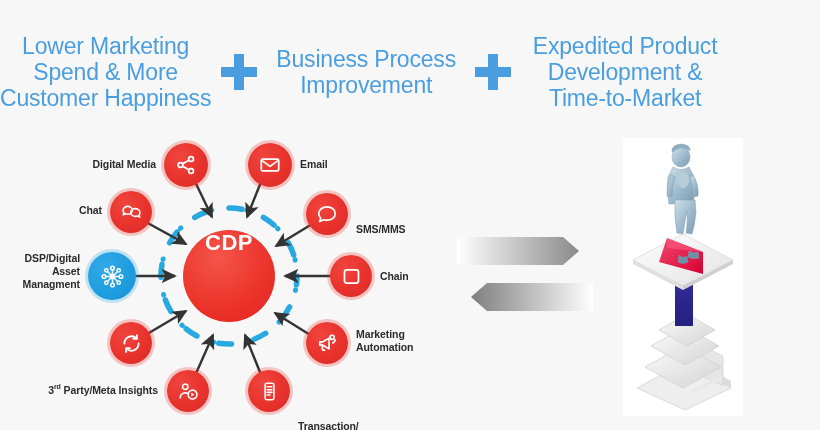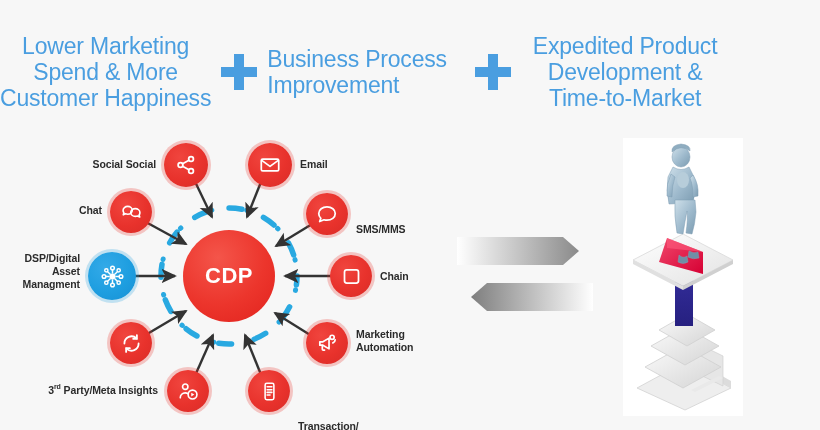--- a/index.html
+++ b/index.html
@@ -29,21 +29,21 @@
   .headline {
     color: #4a9ee0;
     font-size: 23px;
     line-height: 1.14;
     text-align: center;
     font-weight: 400;
     letter-spacing: -0.2px;
     white-space: pre-line;
   }
   #headline-1 { width: 252px; text-align: center; }
-  #headline-2 { width: 236px; text-align: left; }
+  #headline-2 { width: 236px; text-align: center; }
   #headline-3 { width: 248px; text-align: center; }
 
   .plus-sign {
     width: 40px;
     height: 40px;
     position: relative;
     flex: 0 0 auto;
     margin: 0 8px;
   }
   .plus-sign::before,
@@ -110,21 +110,21 @@
   
   #hub {
     position: absolute;
     left: 183px;
     top: 105px;
     width: 92px;
     height: 92px;
     border-radius: 50%;
     background: radial-gradient(circle at 38% 30%, #f4554a 0%, #ec352c 55%, #e1221d 100%);
     display: flex;
-    align-items: center;
+    align-items: flex-start;
     justify-content: center;
   }
   #hub-text {
     color: #ffffff;
     font-size: 22px;
     font-weight: bold;
     letter-spacing: 0.5px;
   }
 
   
@@ -208,21 +208,21 @@
     <span>
       <svg width="22" height="22" viewBox="0 0 24 24" fill="none" stroke="#fff" stroke-width="1.9" stroke-linecap="round" stroke-linejoin="round">
         <circle cx="17.5" cy="5.5" r="2.6"></circle>
         <circle cx="6" cy="12" r="2.6"></circle>
         <circle cx="17.5" cy="18.5" r="2.6"></circle>
         <line x1="8.3" y1="10.7" x2="15.2" y2="6.8"></line>
         <line x1="8.3" y1="13.3" x2="15.2" y2="17.2"></line>
       </svg>
     </span>
   </div>
-  <div class="node-label lbl-left" style="left:36px; top:33px; width:120px;">Social Social</div>
+  <div class="node-label lbl-left" style="left:36px; top:33px; width:120px;">Digital Media</div>
 
   <div class="node node-red" style="left:248px; top:18px; width:44px; height:44px;">
     <span>
       <svg width="22" height="22" viewBox="0 0 24 24" fill="none" stroke="#fff" stroke-width="1.9" stroke-linecap="round" stroke-linejoin="round">
         <rect x="2.5" y="5.5" width="19" height="13" rx="1.6"></rect>
         <polyline points="3,7 12,13.5 21,7"></polyline>
       </svg>
     </span>
   </div>
   <div class="node-label lbl-right" style="left:300px; top:33px; width:110px;">Email</div>

